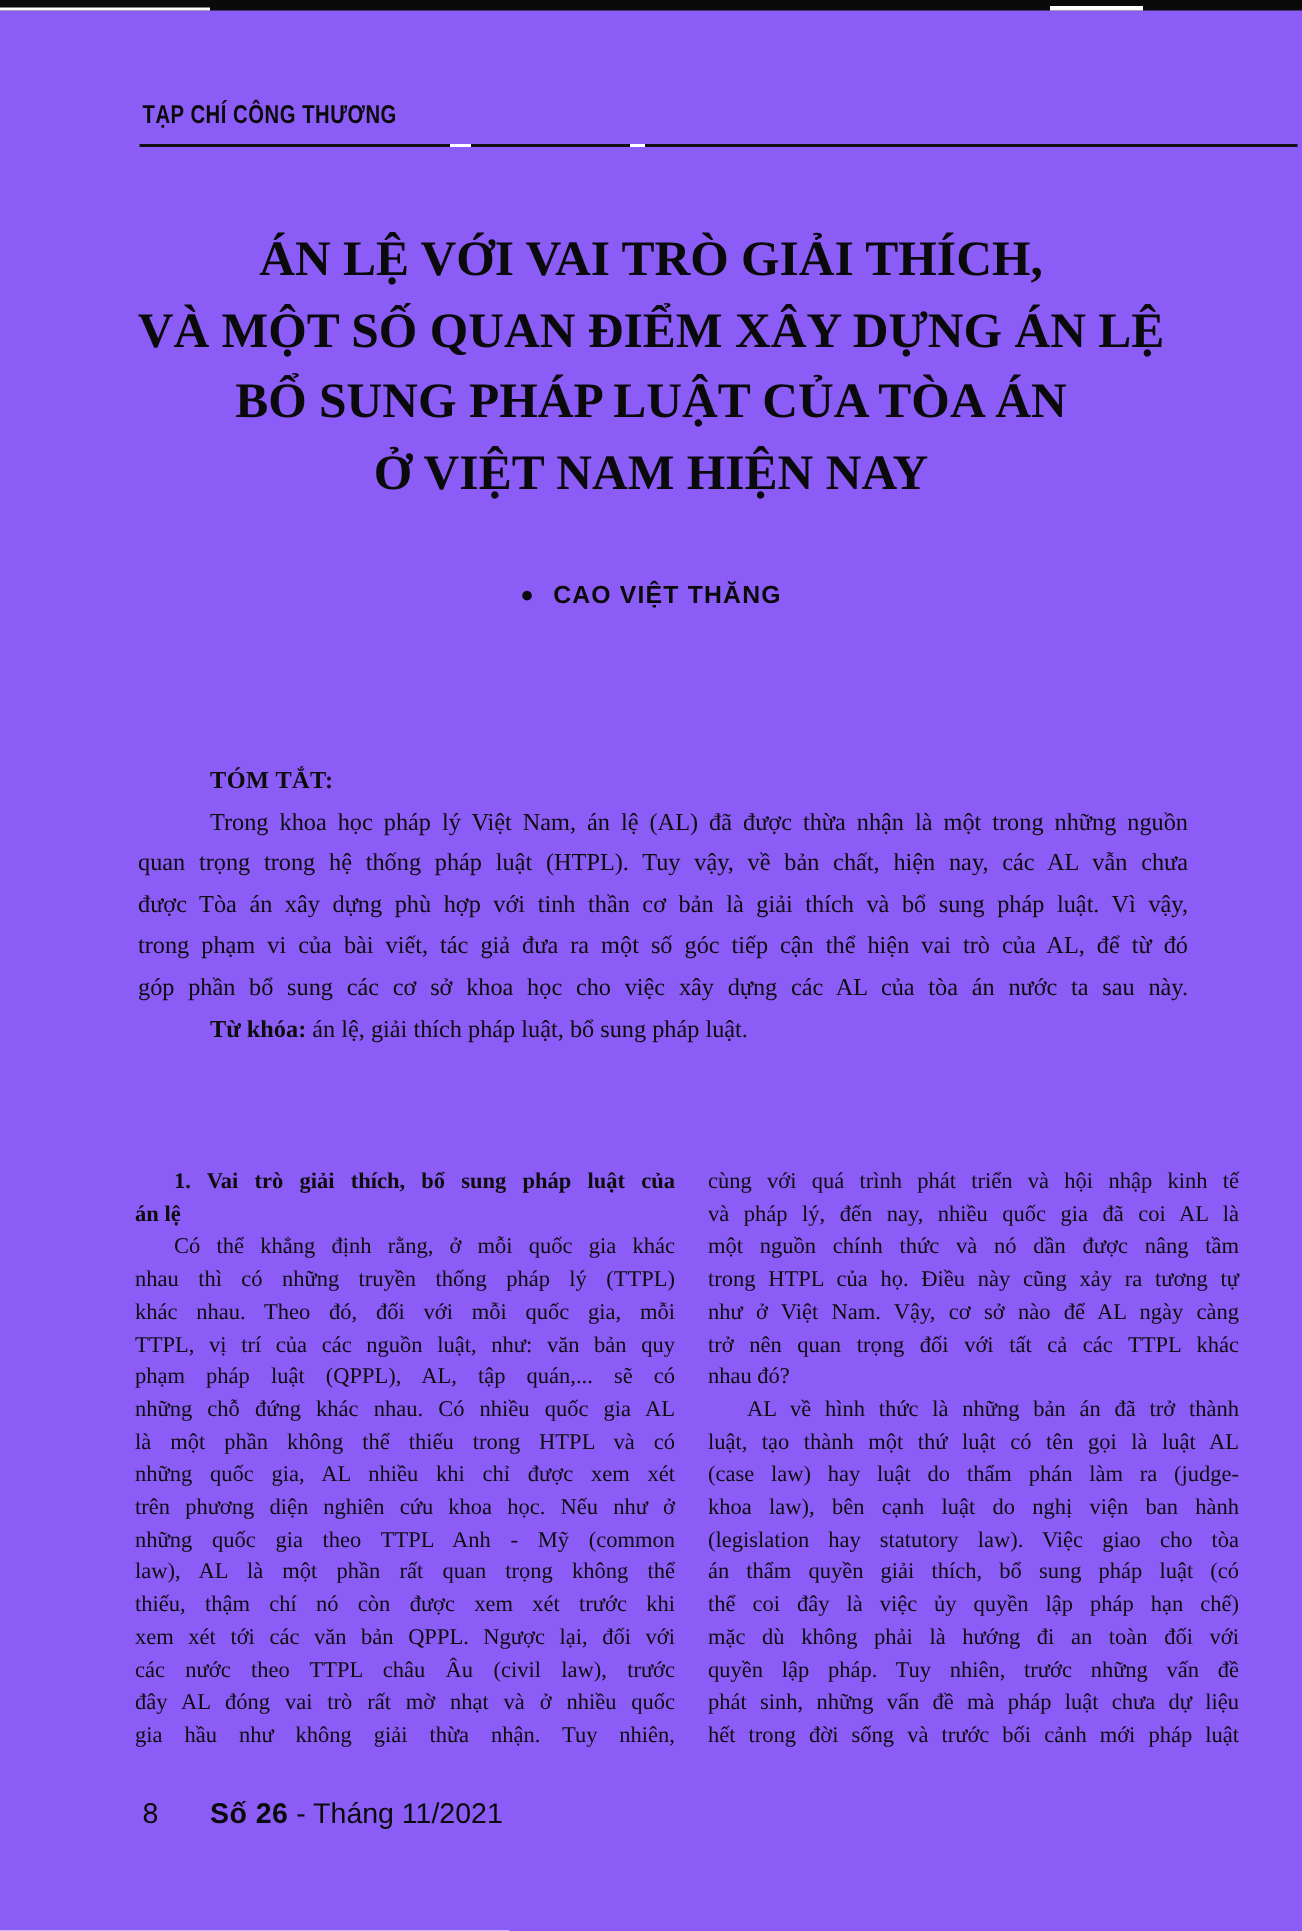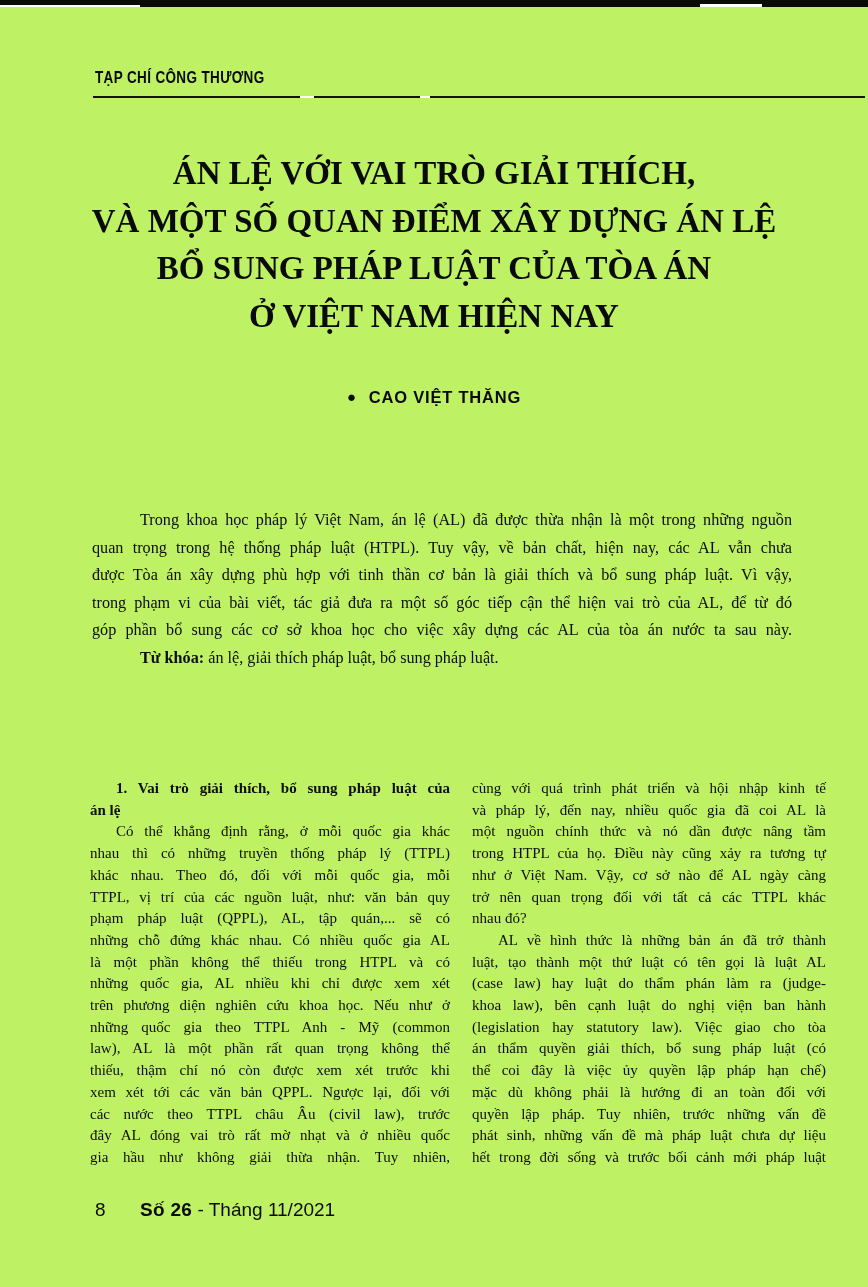--- a/index.html
+++ b/index.html
@@ -5,21 +5,21 @@
   html, body {
     margin: 0;
     padding: 0;
     background: #ffffff;
   }
   .page {
     position: relative;
     width: 868px;
     height: 1287px;
     margin: 0 auto;
-    background: #bef264;
+    background: #8b5cf6;
     overflow: hidden;
     color: #0d0d0d;
     font-family: "Liberation Serif", serif;
   }
   
   .scan-top-bar {
     position: absolute;
     top: 0; left: 0;
     width: 868px; height: 7px;
     background: #0a0a0a;
@@ -148,20 +148,21 @@
       <div class="tline">VÀ MỘT SỐ QUAN ĐIỂM XÂY DỰNG ÁN LỆ</div>
       <div class="tline">BỔ SUNG PHÁP LUẬT CỦA TÒA ÁN</div>
       <div class="tline">Ở VIỆT NAM HIỆN NAY</div>
     </div>
 
   <div class="author-line">
     <span class="author-bullet">●</span><span>CAO VIỆT THĂNG</span>
   </div>
 
   <div class="abstract">
+    <div class="ab-heading">TÓM TẮT:</div>
     <div class="ab-lines">
         <div class="tline">Trong khoa học pháp lý Việt Nam, án lệ (AL) đã được thừa nhận là một trong những nguồn</div>
         <div class="tline">quan trọng trong hệ thống pháp luật (HTPL). Tuy vậy, về bản chất, hiện nay, các AL vẫn chưa</div>
         <div class="tline">được Tòa án xây dựng phù hợp với tinh thần cơ bản là giải thích và bổ sung pháp luật. Vì vậy,</div>
         <div class="tline">trong phạm vi của bài viết, tác giả đưa ra một số góc tiếp cận thể hiện vai trò của AL, để từ đó</div>
         <div class="tline">góp phần bổ sung các cơ sở khoa học cho việc xây dựng các AL của tòa án nước ta sau này.</div>
       </div>
     <div class="ab-keywords">
       <span class="kw-label">Từ khóa:</span><span> án lệ, giải thích pháp luật, bổ sung pháp luật.</span>
     </div>

